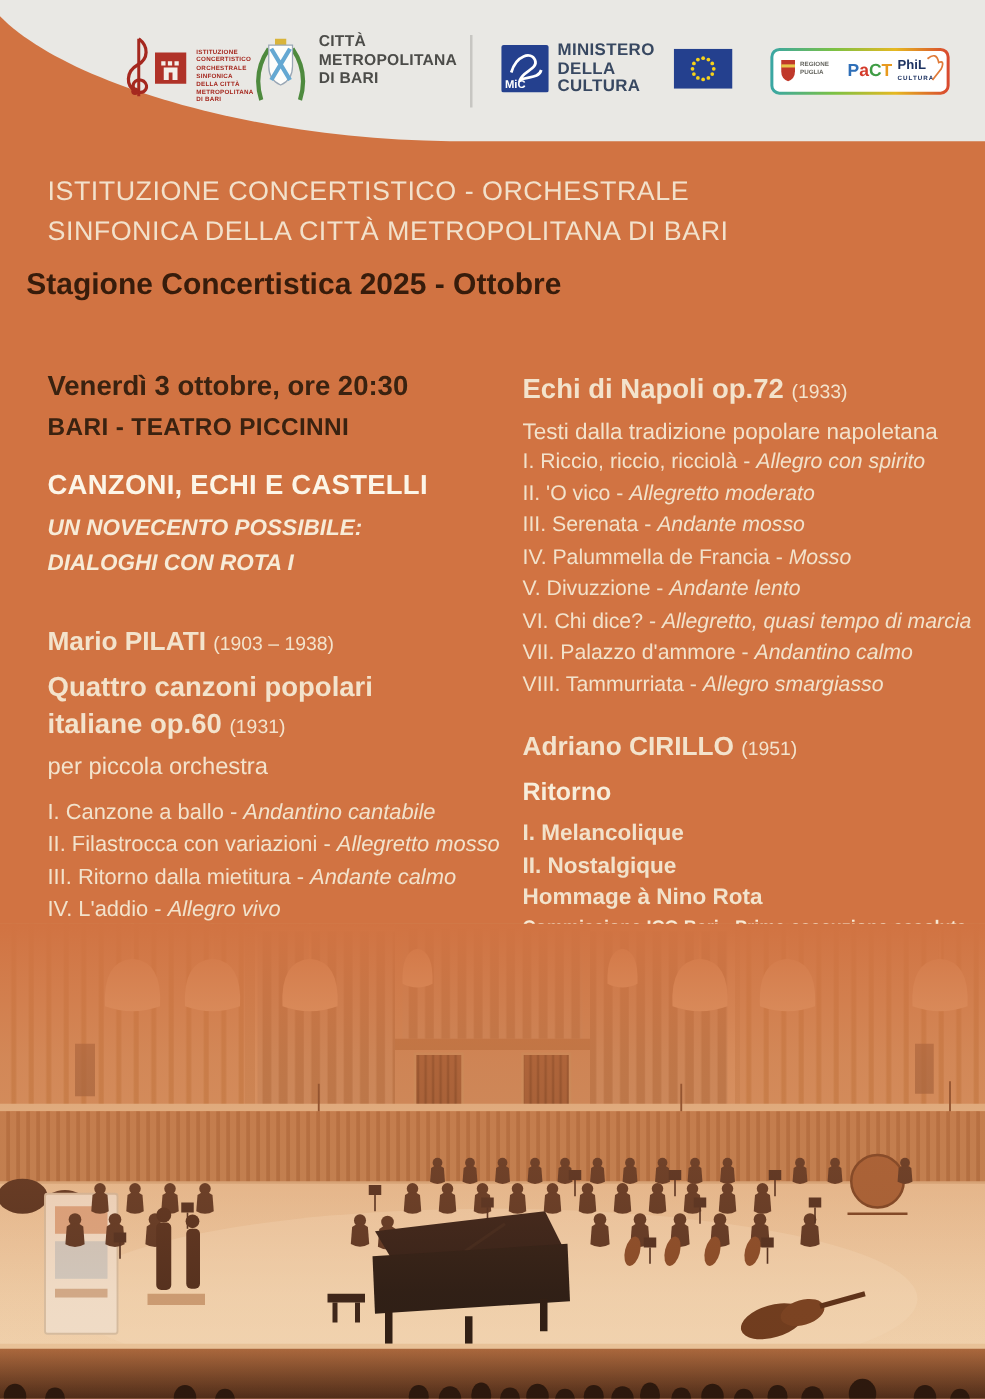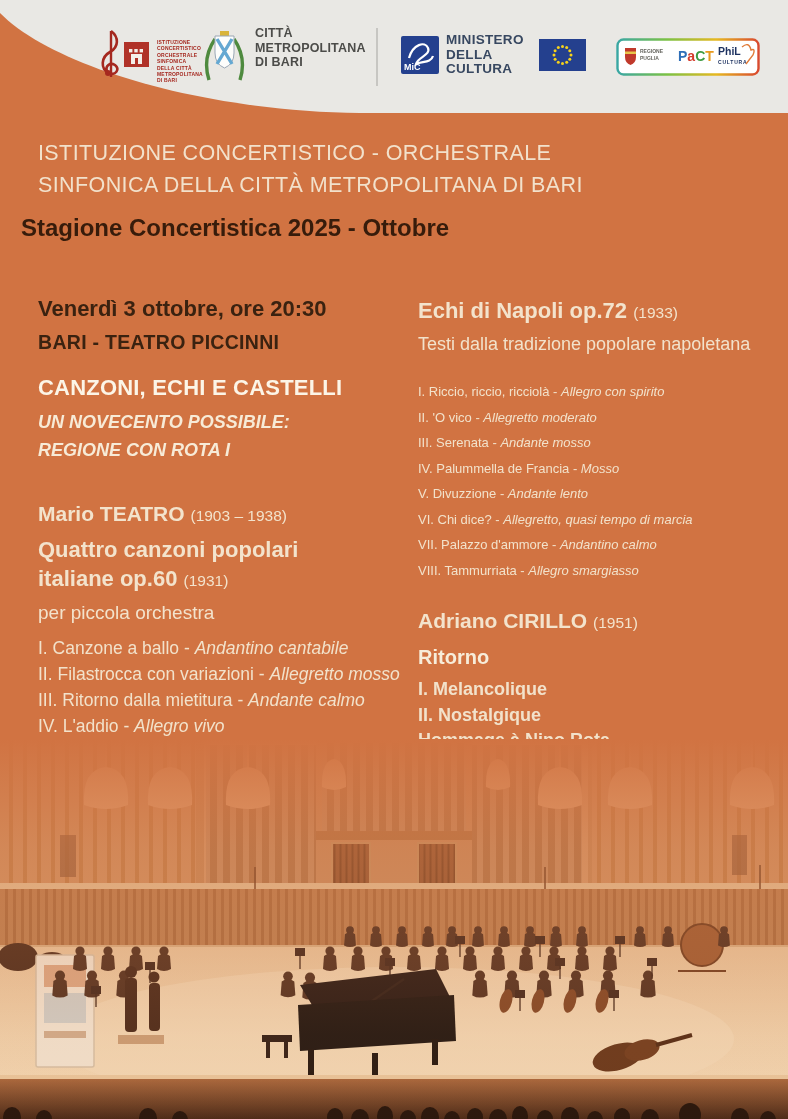--- a/index.html
+++ b/index.html
@@ -38,21 +38,21 @@
   .venue{ color:#3a2210; font-size:19.5px; font-weight:700; margin-top:9px; letter-spacing:.3px; }
   .prog-title{ color:#fcf5e7; font-size:22px; font-weight:800; margin-top:21px; letter-spacing:.2px; }
   .prog-sub{ color:#f7ebd7; font-size:18px; font-weight:700; font-style:italic; line-height:28px; margin-top:7px; }
 
   .composer{ color:#f3e3cc; font-size:21px; font-weight:600; }
   .composer .years, .work-title .years{ font-size:15.5px; font-weight:400; }
   .m-top-38{ margin-top:38px; } .m-top-26{ margin-top:26px; }
   .work-title{ color:#f3e3cc; font-size:22px; font-weight:600; line-height:29px; margin-top:9px; }
   .scoring{ color:#f3e3cc; font-size:19px; margin-top:7px; }
   .movs{ margin-top:11px; color:#f2e2cb; font-size:17.5px; line-height:26px; }
-  .movs-r{ margin-top:24px; color:#f2e2cb; font-size:13px; line-height:25.5px; }
+  .movs-r{ margin-top:0; color:#f2e2cb; font-size:17px; line-height:25.5px; }
   .mov .t-it{ font-style:italic; }
   .r-subtitle{ color:#f2e2cb; font-size:18px; margin-top:7px; }
   .spleen{ color:#f7edda; font-size:20px; font-weight:700; margin-top:13px; }
   .mov2{ color:#f2e2cb; font-size:18px; font-weight:600; line-height:25.5px; }
   .movs2{ margin-top:8px; }
   .dedication{ color:#f2e2cb; font-size:18px; font-weight:600; margin-top:2px; }
   .commission{ color:#f7ead5; font-size:14.5px; font-weight:700; margin-top:6px; }
 
   
   .photo{ position:absolute; left:0; top:739px; width:788px; height:380px; }
@@ -170,25 +170,25 @@
     <div>SINFONICA DELLA CITTÀ METROPOLITANA DI BARI</div>
   </div>
   <div class="season">Stagione Concertistica 2025 - Ottobre</div>
 
   <section class="col-left">
     <div class="date">Venerdì 3 ottobre, ore 20:30</div>
     <div class="venue">BARI - TEATRO PICCINNI</div>
     <div class="prog-title">CANZONI, ECHI E CASTELLI</div>
     <div class="prog-sub">
       <div>UN NOVECENTO POSSIBILE:</div>
-      <div>REGIONE CON ROTA I</div>
+      <div>DIALOGHI CON ROTA I</div>
     </div>
 
     <div class="composer m-top-38">
-      <span>Mario TEATRO</span> <span class="years">(1903 – 1938)</span>
+      <span>Mario PILATI</span> <span class="years">(1903 – 1938)</span>
     </div>
     <div class="work-title">
       <div>Quattro canzoni popolari</div>
       <div><span>italiane op.60</span> <span class="years">(1931)</span></div>
     </div>
     <div class="scoring">per piccola orchestra</div>
 
     <div class="movs">
       <div class="mov"><span>I. Canzone a ballo</span><span> - </span><span class="t-it">Andantino cantabile</span></div>
       <div class="mov"><span>II. Filastrocca con variazioni</span><span> - </span><span class="t-it">Allegretto mosso</span></div>

